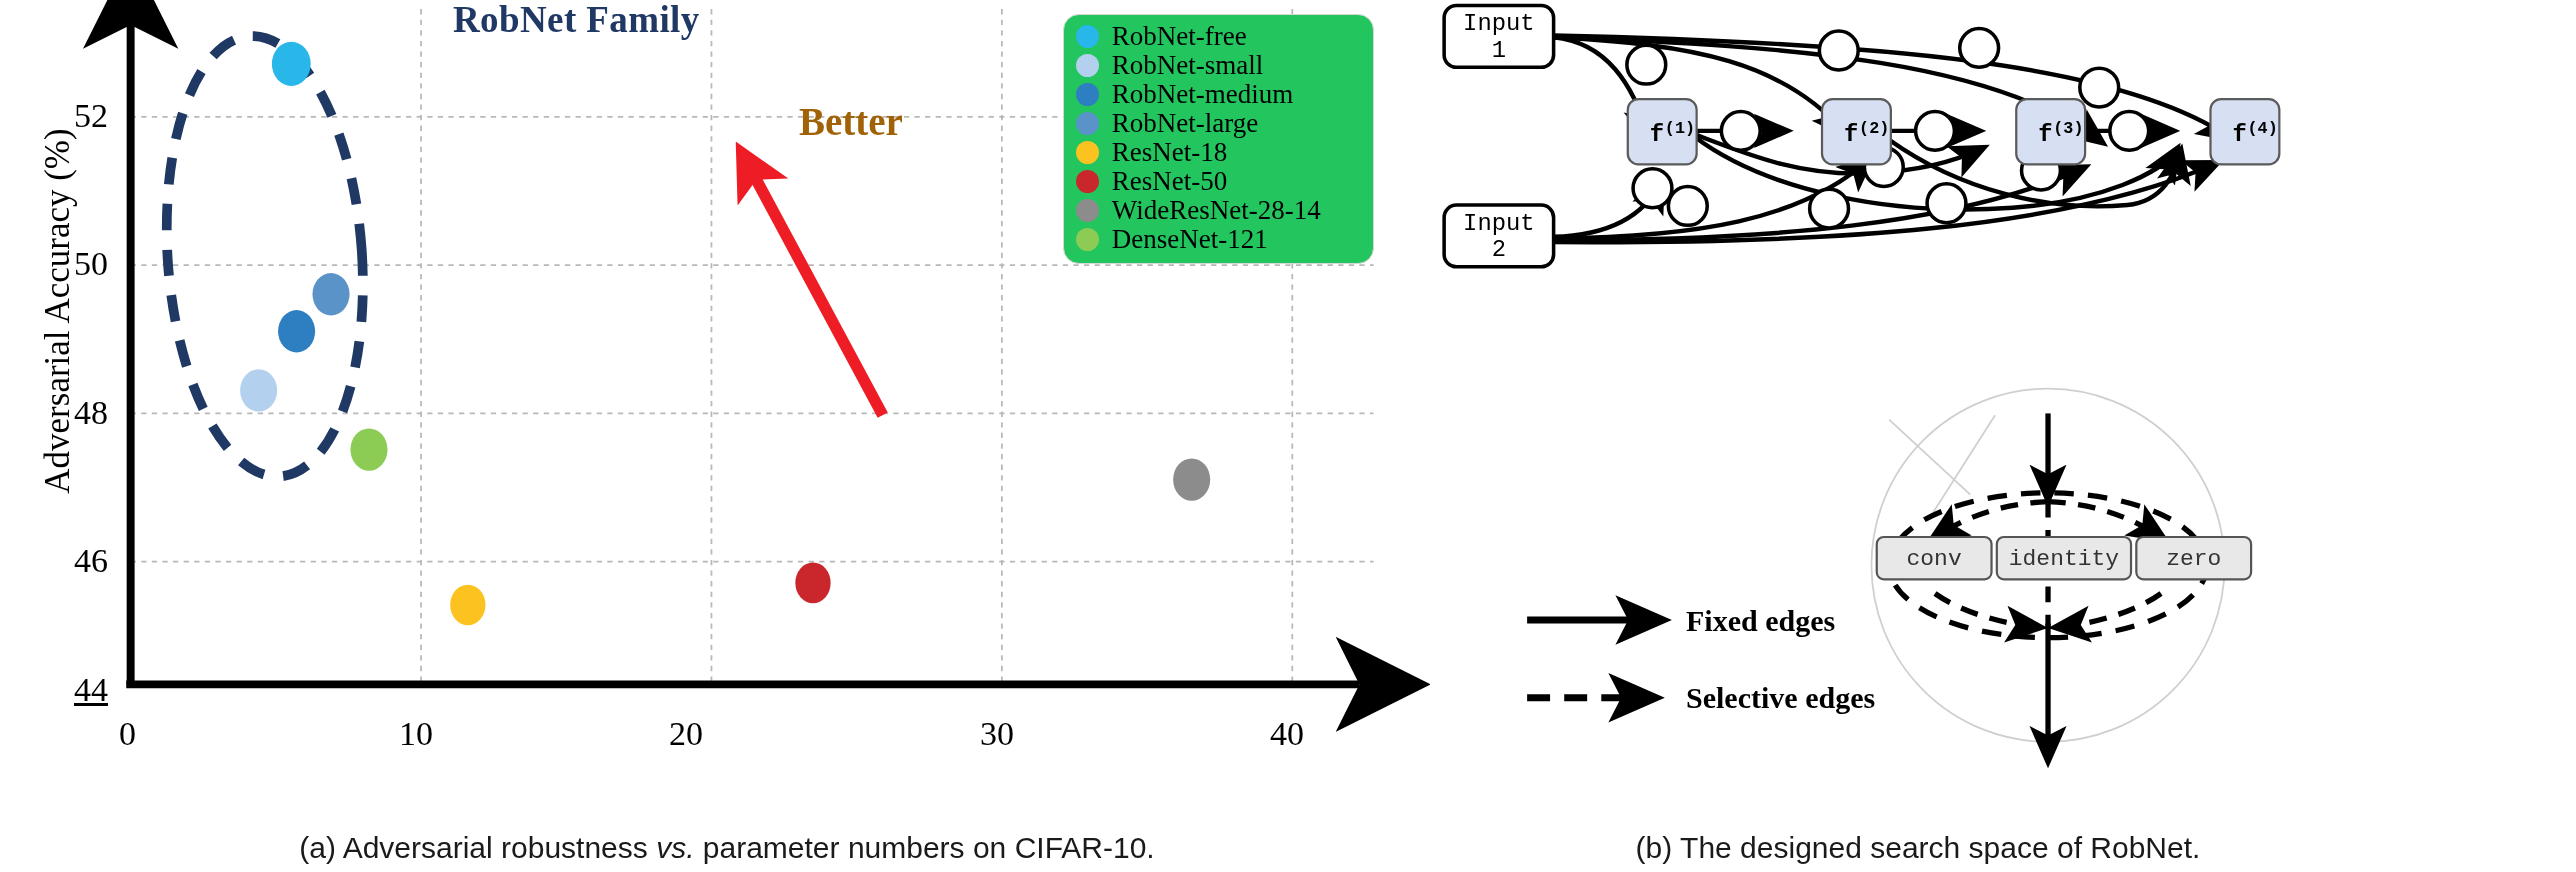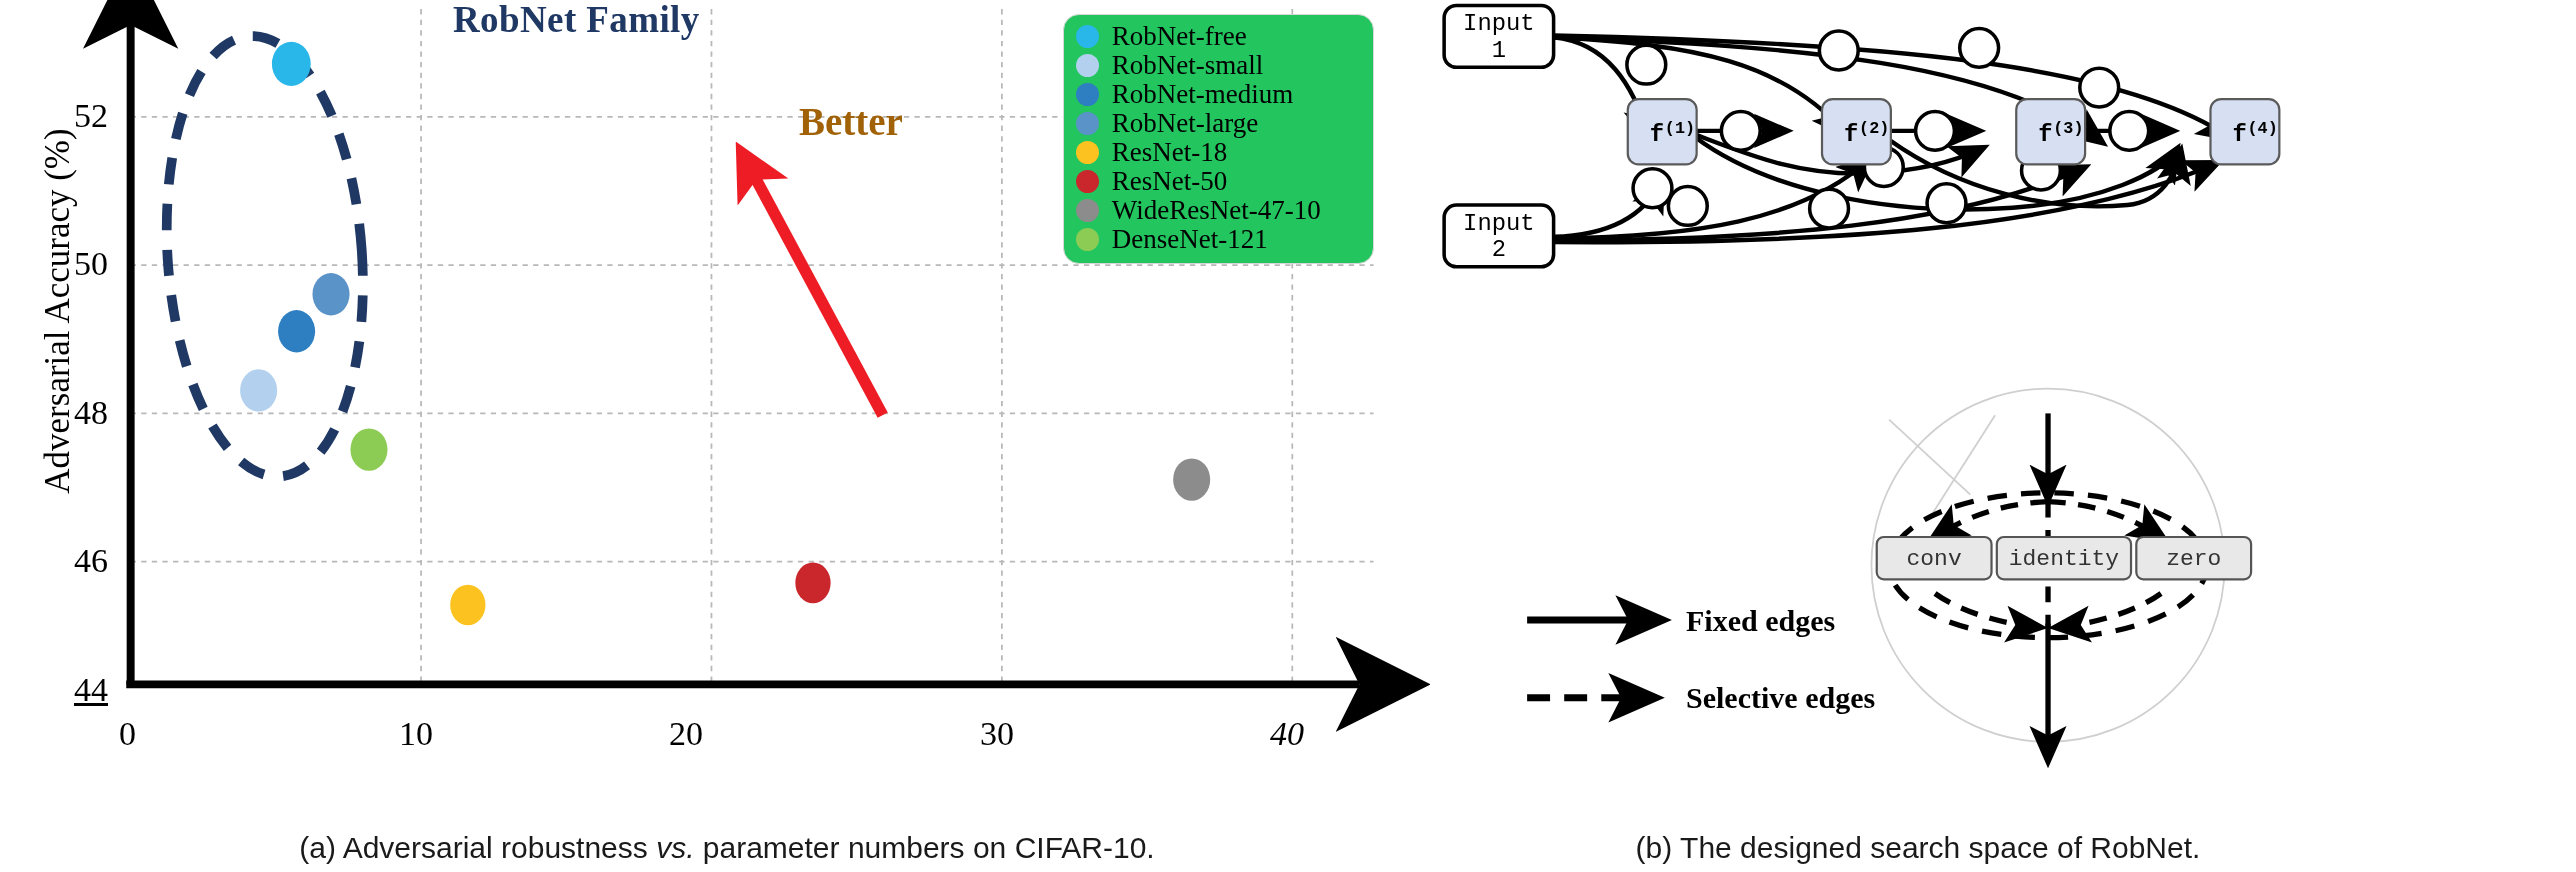--- a/index.html
+++ b/index.html
@@ -132,21 +132,21 @@
   <div class="ytick" style="left:74px;top:97px;">52</div>
   <div class="ytick" style="left:74px;top:245px;">50</div>
   <div class="ytick" style="left:74px;top:394px;">48</div>
   <div class="ytick" style="left:74px;top:542px;">46</div>
   <div class="ytick" style="left:74px;top:671px;text-decoration:underline;">44</div>
 
   <div class="xtick" style="left:119px;top:715px;">0</div>
   <div class="xtick" style="left:399px;top:715px;">10</div>
   <div class="xtick" style="left:669px;top:715px;">20</div>
   <div class="xtick" style="left:980px;top:715px;">30</div>
-  <div class="xtick" style="left:1270px;top:715px;font-style:italic;">40</div>
+  <div class="xtick" style="left:1270px;top:715px;">40</div>
 
   <div id="ylabel">Adversarial Accuracy (%)</div>
 
   <div id="robnet-title">RobNet Family</div>
   <div id="better-label">Better</div>
 
   <div class="legend-box">
     <div class="legend-row">
       <span class="legend-dot" style="background:#29b6e8"></span>
       <span class="legend-label">RobNet-free</span>
@@ -166,21 +166,21 @@
     <div class="legend-row">
       <span class="legend-dot" style="background:#fcc320"></span>
       <span class="legend-label">ResNet-18</span>
     </div>
     <div class="legend-row">
       <span class="legend-dot" style="background:#c9272c"></span>
       <span class="legend-label">ResNet-50</span>
     </div>
     <div class="legend-row">
       <span class="legend-dot" style="background:#8c8c8c"></span>
-      <span class="legend-label">WideResNet-47-10</span>
+      <span class="legend-label">WideResNet-28-14</span>
     </div>
     <div class="legend-row">
       <span class="legend-dot" style="background:#8ccc54"></span>
       <span class="legend-label">DenseNet-121</span>
     </div>
   </div>
 </div>
 
 <div class="panel" id="panel-b">
   <svg width="1146" height="795" viewBox="0 0 1298 900">

